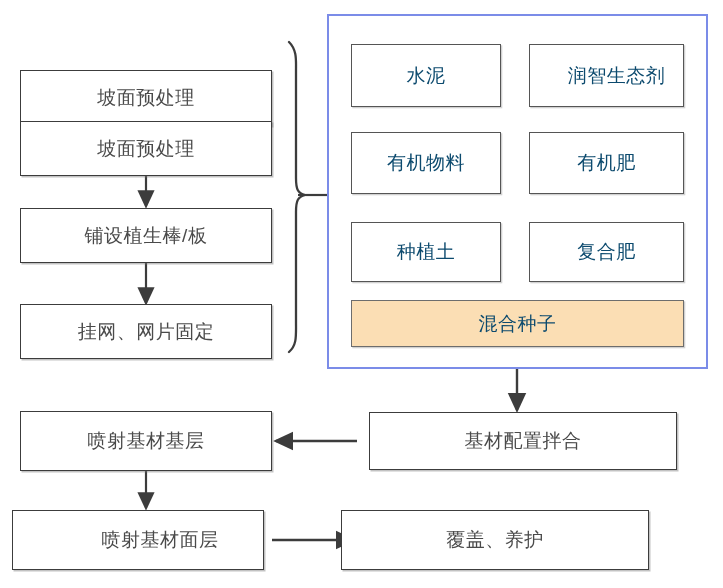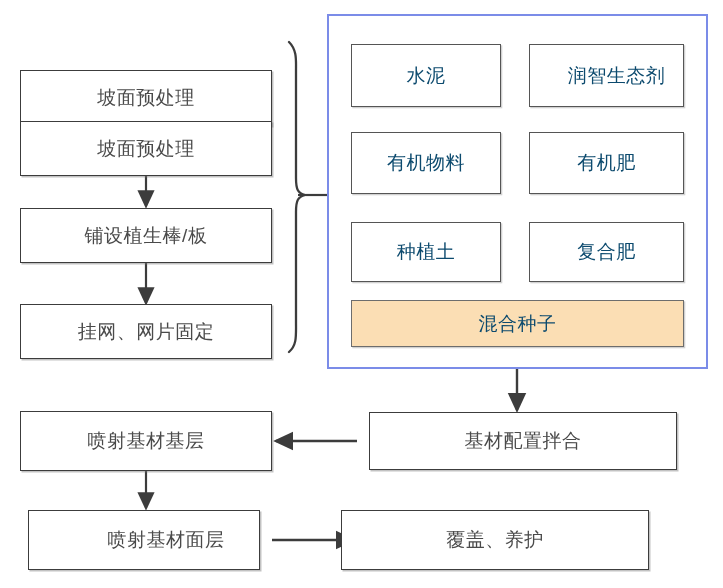--- a/index.html
+++ b/index.html
@@ -159,21 +159,21 @@
   </div>
 
   <div class="box" style="left:357px; top:412px; width:308px; height:58px;margin-left:12px;">
     <span>基材配置拌合</span>
   </div>
 
   <div class="box" style="left:20px; top:411px; width:252px; height:60px;">
     <span>喷射基材基层</span>
   </div>
 
-  <div class="box" style="left:28px; top:510px; width:232px; height:60px;padding-left:44px;">
+  <div class="box" style="left:12px; top:510px; width:252px; height:60px;padding-left:44px;">
     <span>喷射基材面层</span>
   </div>
 
   <div class="box" style="left:341px; top:510px; width:308px; height:60px;">
     <span>覆盖、养护</span>
   </div>
 
 </div>
 
 </body></html>

